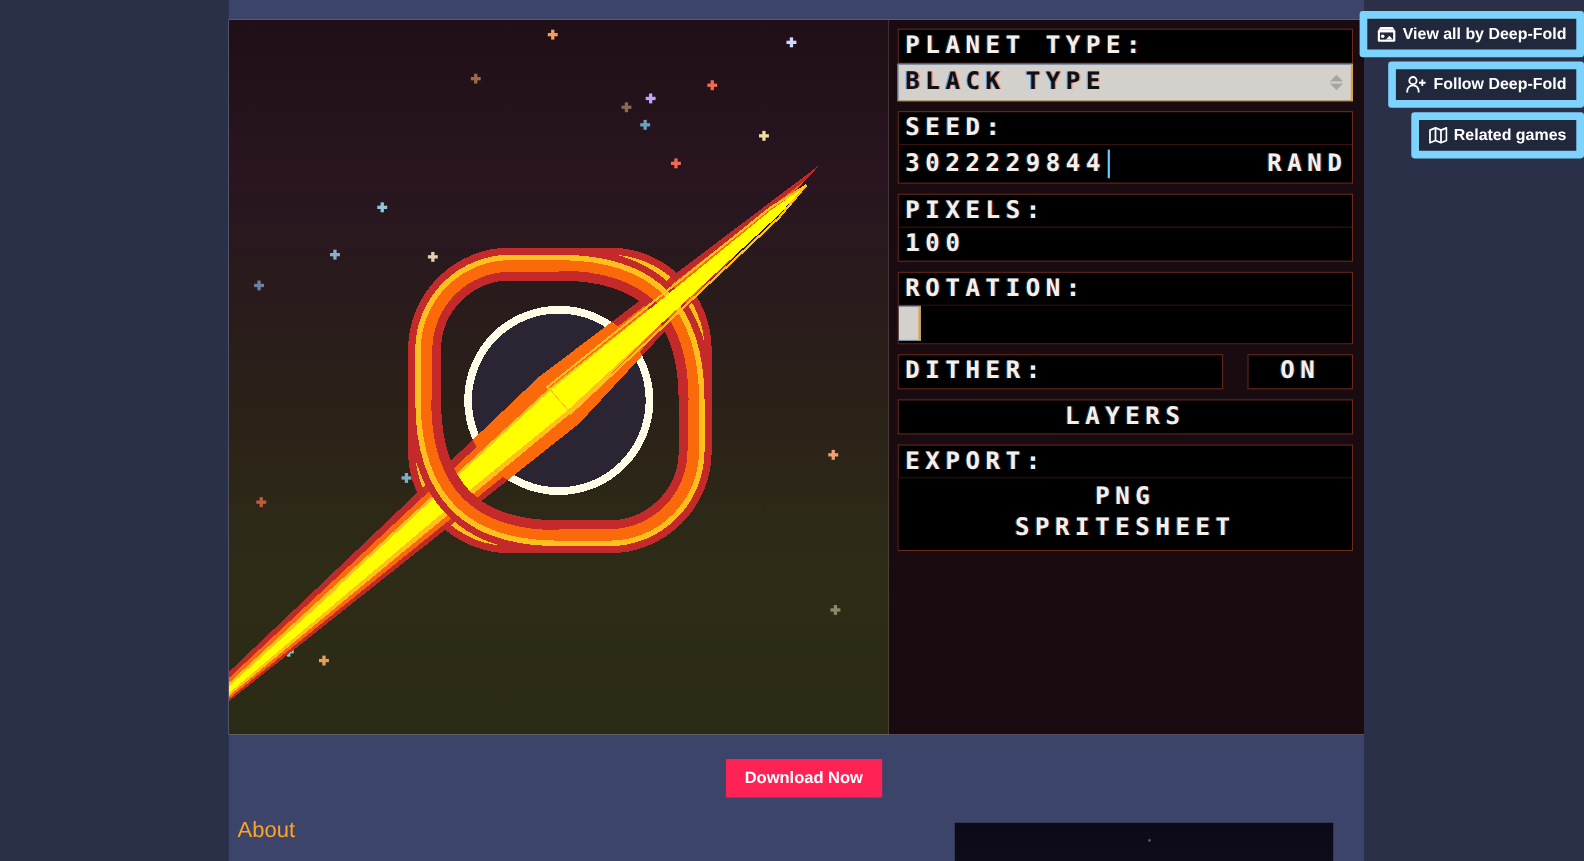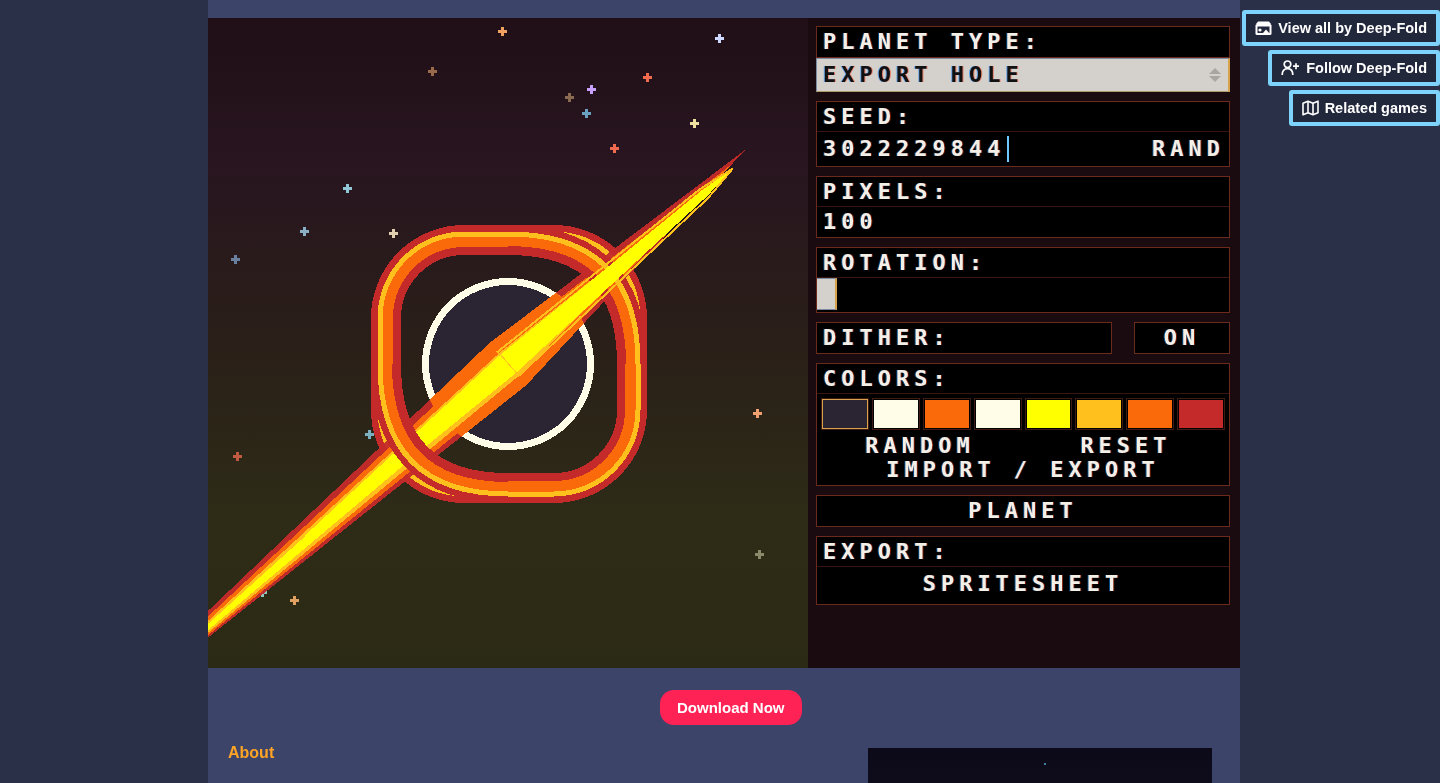--- a/index.html
+++ b/index.html
@@ -149,46 +149,46 @@
 
   
   .sidebar {
     position: absolute; left: 1240px; top: 0; width: 200px; height: 783px;
     padding: 10px 0 0 0;
   }
   .sb-row { display: flex; justify-content: flex-end; padding-right: 0; margin-bottom: 4px; }
   .sb-btn {
     display: inline-flex; align-items: center; gap: 6px;
     background: #22283c;
-    border: 4px solid #7dd3fc;
+    border: 7px solid #7dd3fc;
     border-radius: 3px;
     color: #fff;
     font-size: 14.5px; font-weight: bold;
     padding: 6px 9px;
     white-space: nowrap;
     cursor: pointer;
   }
   .sb-btn svg { display: block; flex: 0 0 auto; }
 
   
   .dl-wrap {
     position: absolute; left: 208px; top: 668px; width: 1032px; height: 115px;
     background: #3d4469;
   }
   .dl-btn {
     position: absolute; left: 452px; top: 22px;
     background: #ff2355; color: #fff;
     font-size: 15px; font-weight: bold;
-    border: none; border-radius: 14px;
+    border: none; border-radius: 1px;
     padding: 9px 17px;
     cursor: pointer;
   }
   .about-h {
-    position: absolute; left: 20px; top: 76px;
-    color: #ffa424; font-size: 16px; font-weight: bold;
+    position: absolute; left: 8px; top: 76px;
+    color: #ffa424; font-size: 20px; font-weight: normal;
   }
   .thumb {
     position: absolute; left: 660px; top: 80px;
     width: 344px; height: 60px;
     background: linear-gradient(to bottom,#0c0a18,#100c1c);
     overflow: hidden;
   }
   .thumb .tdot { position: absolute; width: 2px; height: 2px; background: #3b7fa0; left: 176px; top: 15px; }
 </style>
 </head>
@@ -285,21 +285,21 @@
     </div>
 
     <div class="panel">
 
       <div class="group">
         <div class="row">
           <span class="pix">PLANET TYPE:</span>
         </div>
       </div>
       <div class="select-row" style="margin-top:-9px; margin-bottom:9px;">
-        <span class="pix">EXPORT HOLE</span>
+        <span class="pix">BLACK TYPE</span>
         <span class="spinner">
           <i class="up"></i>
             <i class="down"></i>
         </span>
       </div>
 
       <div class="group">
         <div class="row">
           <span class="pix">SEED:</span>
         </div>
@@ -338,54 +338,35 @@
             <span class="pix">DITHER:</span>
           </div>
         </div>
         <div class="group right">
           <div class="row center">
             <span class="pix">ON</span>
           </div>
         </div>
       </div>
 
-      <div class="group">
-        <div class="row">
-          <span class="pix">COLORS:</span>
-        </div>
-        <div class="swatches" id="swatches">
-            <div class="sw sel" style="background: rgb(42, 36, 51);"></div>
-            <div class="sw" style="background: rgb(255, 252, 232);"></div>
-            <div class="sw" style="background: rgb(250, 106, 10);"></div>
-            <div class="sw" style="background: rgb(255, 252, 232);"></div>
-            <div class="sw" style="background: rgb(255, 255, 0);"></div>
-            <div class="sw" style="background: rgb(255, 192, 30);"></div>
-            <div class="sw" style="background: rgb(250, 106, 10);"></div>
-            <div class="sw" style="background: rgb(196, 42, 42);"></div>
+
+      <div class="group">
+        <div class="row center">
+          <span class="pix">LAYERS</span>
+        </div>
+      </div>
+
+      <div class="group">
+        <div class="row">
+          <span class="pix">EXPORT:</span>
+        </div>
+        <div style="background:#000; padding:3px 0 6px 0;">
+          <div class="exp-item">
+            <span class="pix">PNG</span>
           </div>
-        <div class="btnrow">
-          <span class="pix half">RANDOM</span>
-          <span class="pix half">RESET</span>
-        </div>
-        <div class="fullbtn">
-          <span class="pix">IMPORT / EXPORT</span>
-        </div>
-      </div>
-
-      <div class="group">
-        <div class="row center">
-          <span class="pix">PLANET</span>
-        </div>
-      </div>
-
-      <div class="group">
-        <div class="row">
-          <span class="pix">EXPORT:</span>
-        </div>
-        <div style="background:#000; padding:3px 0 6px 0;">
           <div class="exp-item">
             <span class="pix">SPRITESHEET</span>
           </div>
         </div>
       </div>
 
     </div>
   </div>
 
   <div class="dl-wrap">

